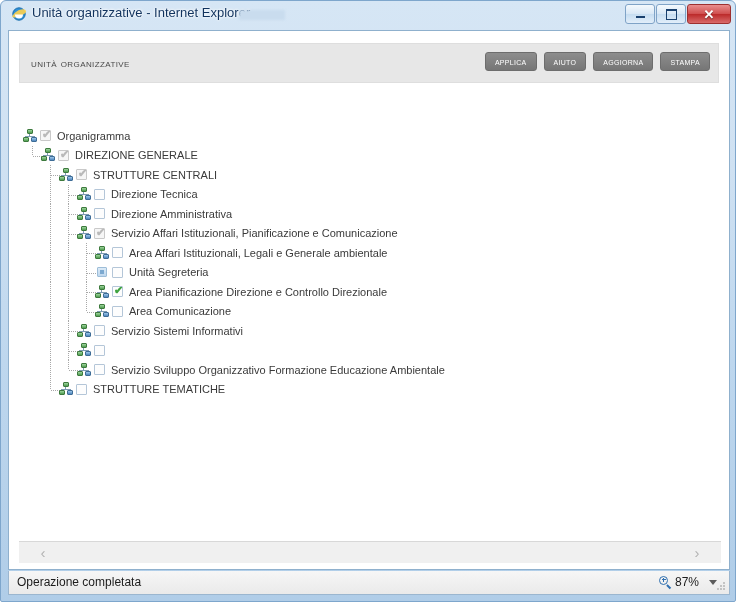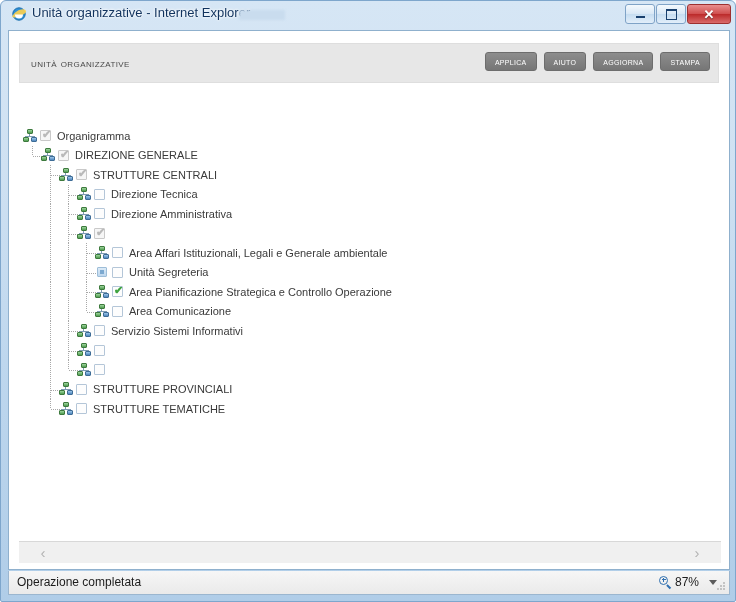--- a/index.html
+++ b/index.html
@@ -349,20 +349,21 @@
               <span class="rail"></span>
               <span class="lb"></span>
               <span class="rb"></span>
               <span class="bl"></span>
               <span class="br"></span>
             </span>
           </div>
           <div class="cb dim dimchecked">
             <span class="tick">✔</span>
           </div>
+          <span class="lbl">Servizio Affari Istituzionali, Pianificazione e Comunicazione</span>
         </div>
         <div class="node">
           <div class="guides" style="width: 90px;">
             <div class="vline" style="left: 27px;"></div>
             <div class="vline" style="left: 45px;"></div>
             <div class="vline" style="left: 63px;"></div>
             <div class="hline" style="left: 64px;"></div>
           </div>
           <div style="flex: 0 0 72px; height: 1px;"></div>
           <div class="ic">
@@ -410,21 +411,21 @@
               <span class="rail"></span>
               <span class="lb"></span>
               <span class="rb"></span>
               <span class="bl"></span>
               <span class="br"></span>
             </span>
           </div>
           <div class="cb checked">
             <span class="tick">✔</span>
           </div>
-          <span class="lbl">Area Pianificazione Strategica e Controllo Operazione</span>
+          <span class="lbl">Area Pianificazione Direzione e Controllo Direzionale</span>
         </div>
         <div class="node">
           <div class="guides" style="width: 90px;">
             <div class="vline" style="left: 27px;"></div>
             <div class="vline" style="left: 45px;"></div>
             <div class="vline half" style="left: 63px;"></div>
             <div class="hline" style="left: 64px;"></div>
           </div>
           <div style="flex: 0 0 72px; height: 1px;"></div>
           <div class="ic">
@@ -494,40 +495,21 @@
               <span class="top"></span>
               <span class="stem"></span>
               <span class="rail"></span>
               <span class="lb"></span>
               <span class="rb"></span>
               <span class="bl"></span>
               <span class="br"></span>
             </span>
           </div>
           <div class="cb"></div>
-        </div>
-        <div class="node">
-          <div class="guides" style="width: 54px;">
-            <div class="vline" style="left: 27px;"></div>
-            <div class="hline" style="left: 28px;"></div>
-          </div>
-          <div style="flex: 0 0 36px; height: 1px;"></div>
-          <div class="ic">
-            <span class="orgicon">
-              <span class="top"></span>
-              <span class="stem"></span>
-              <span class="rail"></span>
-              <span class="lb"></span>
-              <span class="rb"></span>
-              <span class="bl"></span>
-              <span class="br"></span>
-            </span>
-          </div>
-          <div class="cb"></div>
-          <span class="lbl">STRUTTURE PROVINCIALI</span>
+          <span class="lbl">Servizio Sviluppo Organizzativo Formazione Educazione Ambientale</span>
         </div>
         <div class="node">
           <div class="guides" style="width: 54px;">
             <div class="vline half" style="left: 27px;"></div>
             <div class="hline" style="left: 28px;"></div>
           </div>
           <div style="flex: 0 0 36px; height: 1px;"></div>
           <div class="ic">
             <span class="orgicon">
               <span class="top"></span>

